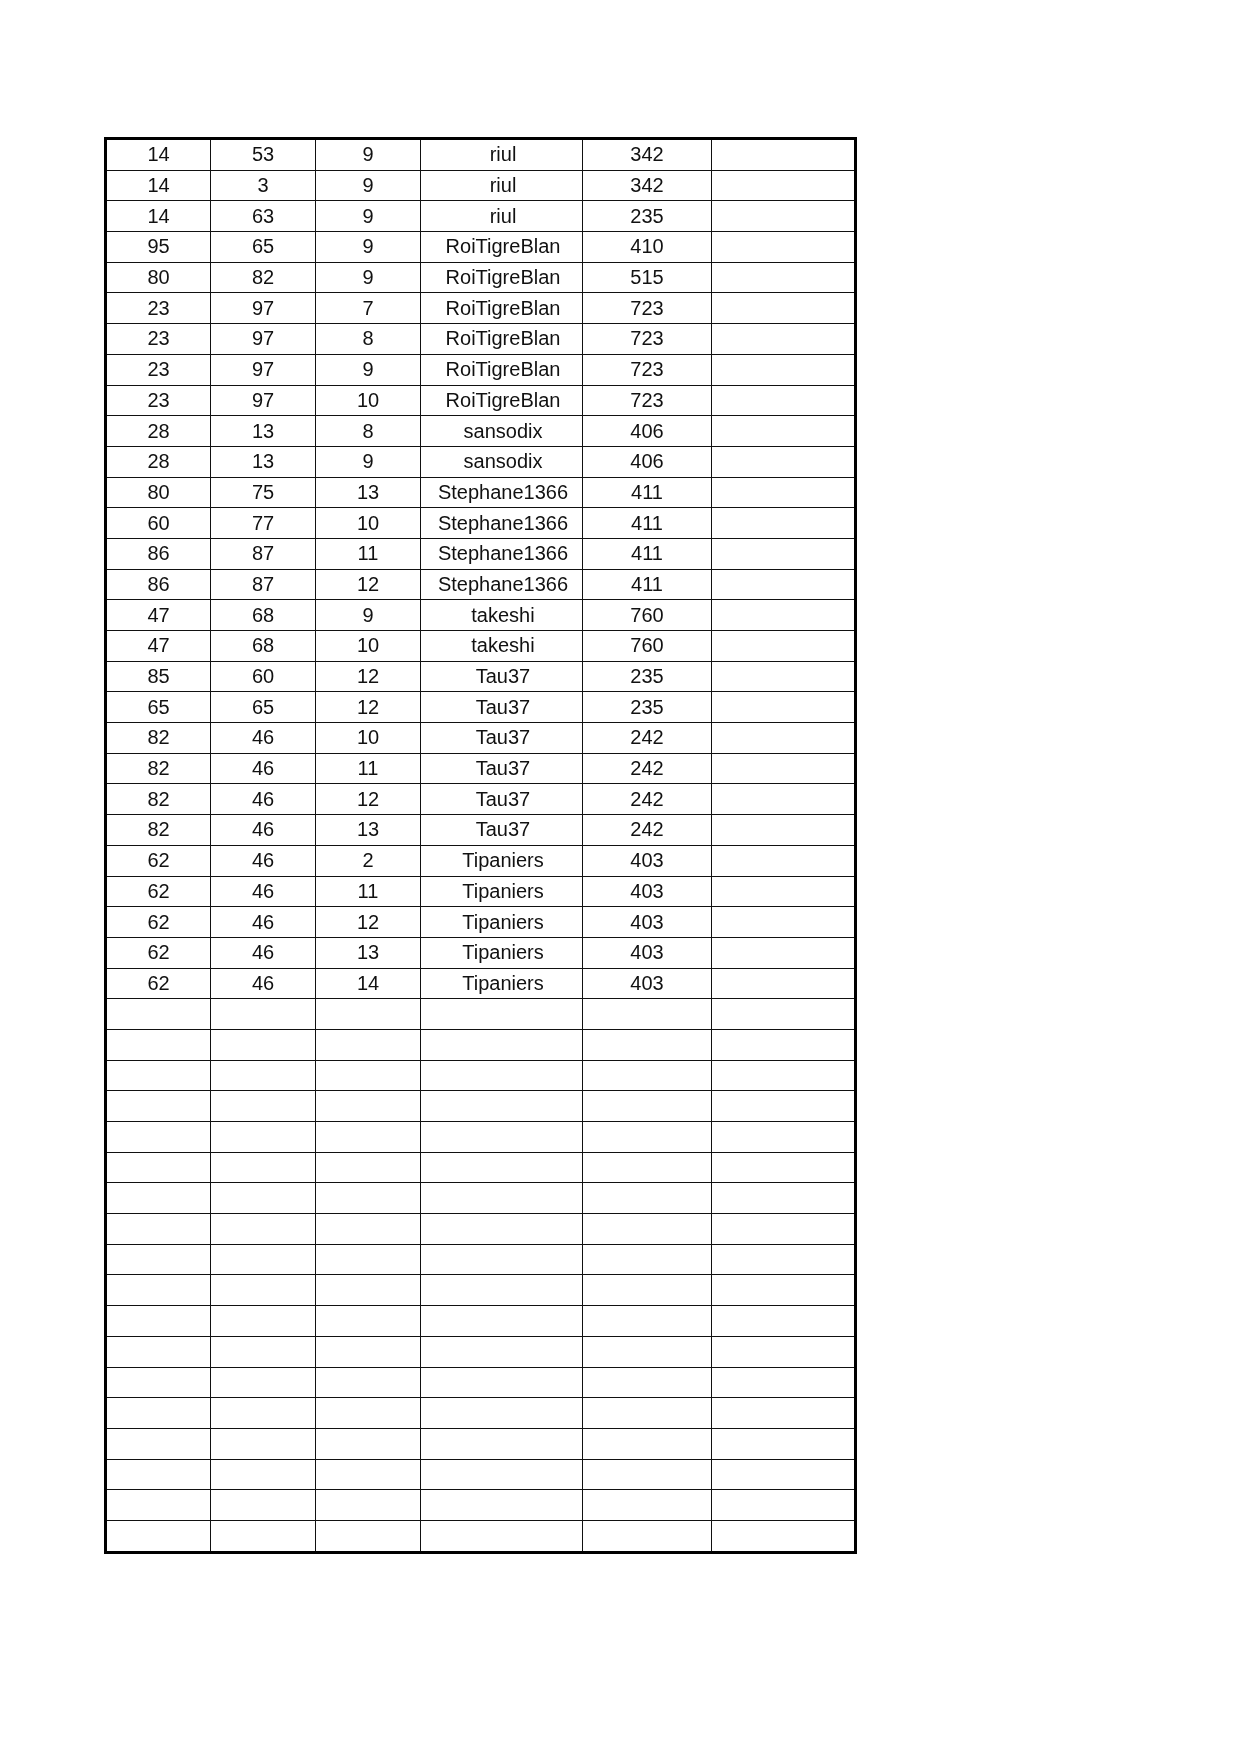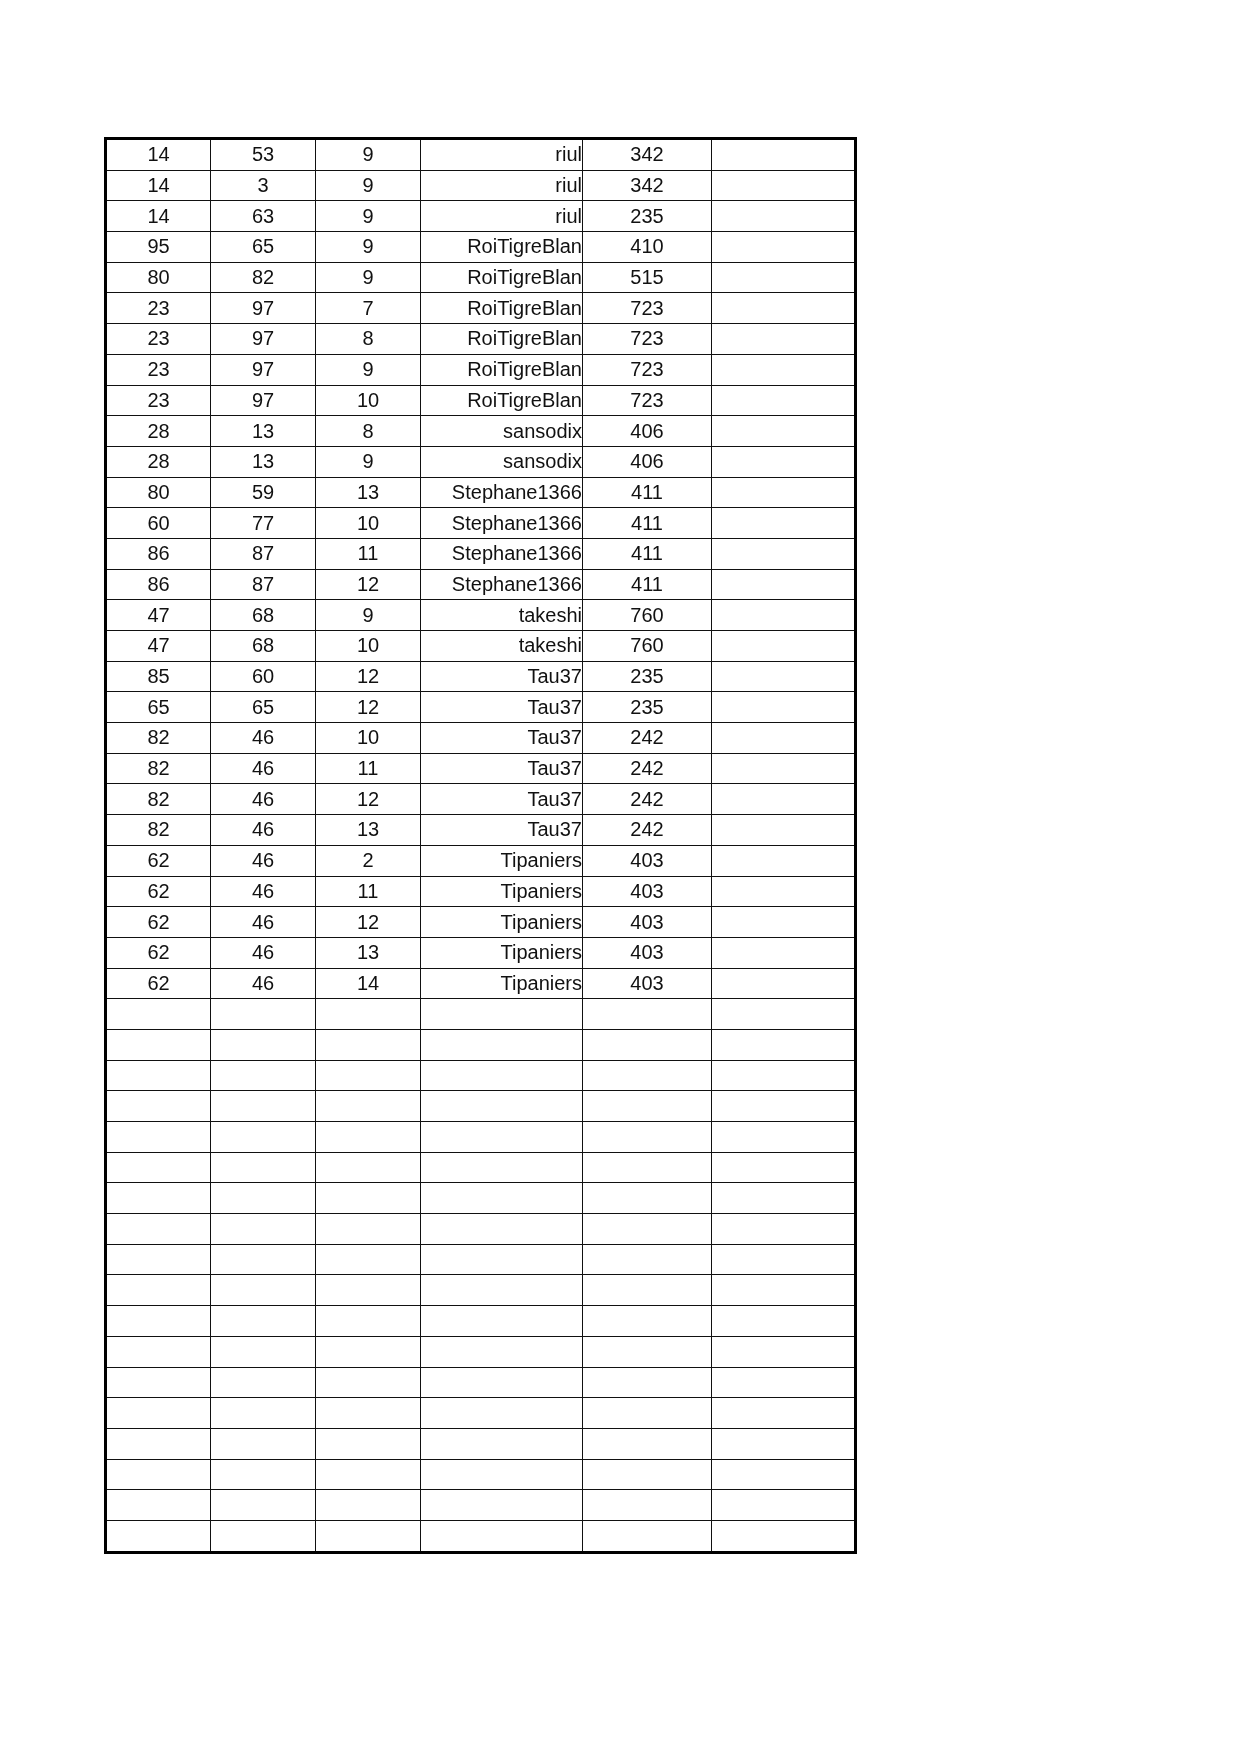--- a/index.html
+++ b/index.html
@@ -13,21 +13,21 @@
       table-layout: fixed;
       margin-top: 25px;
     }
     .sheet td {
       border: 1.5px solid #111;
       height: 29.7px; padding: 0;
       line-height: 29px;
       white-space: nowrap; overflow: hidden;
     }
     .c-num { text-align: center; }
-    .c-name { text-align: right; padding-left: 3px !important; }
+    .c-name { text-align: center; padding-left: 3px !important; }
     .col1 { width: 105px; }
     .col2 { width: 105px; }
     .col3 { width: 105px; }
     .col4 { width: 162px; }
     .col5 { width: 129px; }
     .col6 { width: 144px; }
   </style>
 </head>
 <body>
 
@@ -124,21 +124,21 @@
       <tr>
         <td class="c-num">28</td>
         <td class="c-num">13</td>
         <td class="c-num">9</td>
         <td class="c-name">sansodix</td>
         <td class="c-num">406</td>
         <td class="c-num"></td>
       </tr>
       <tr>
         <td class="c-num">80</td>
-        <td class="c-num">59</td>
+        <td class="c-num">75</td>
         <td class="c-num">13</td>
         <td class="c-name">Stephane1366</td>
         <td class="c-num">411</td>
         <td class="c-num"></td>
       </tr>
       <tr>
         <td class="c-num">60</td>
         <td class="c-num">77</td>
         <td class="c-num">10</td>
         <td class="c-name">Stephane1366</td>

